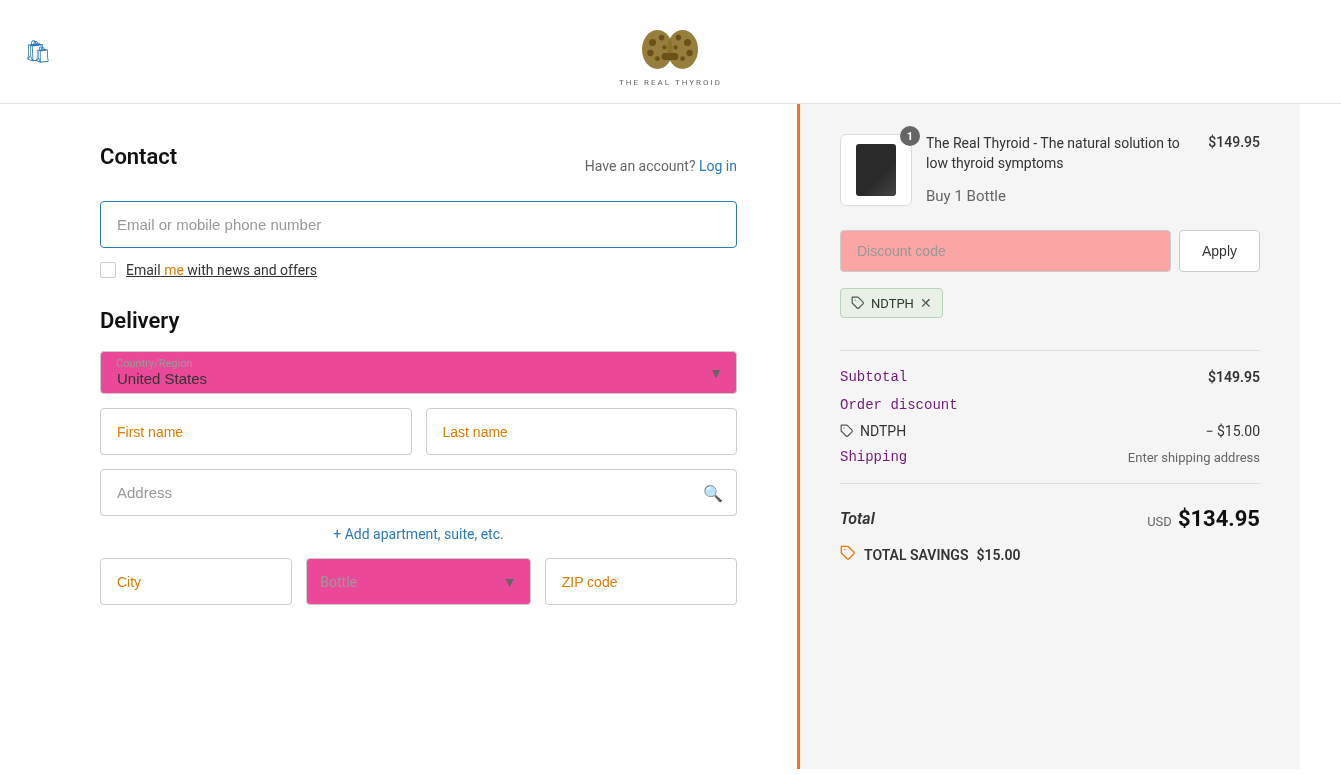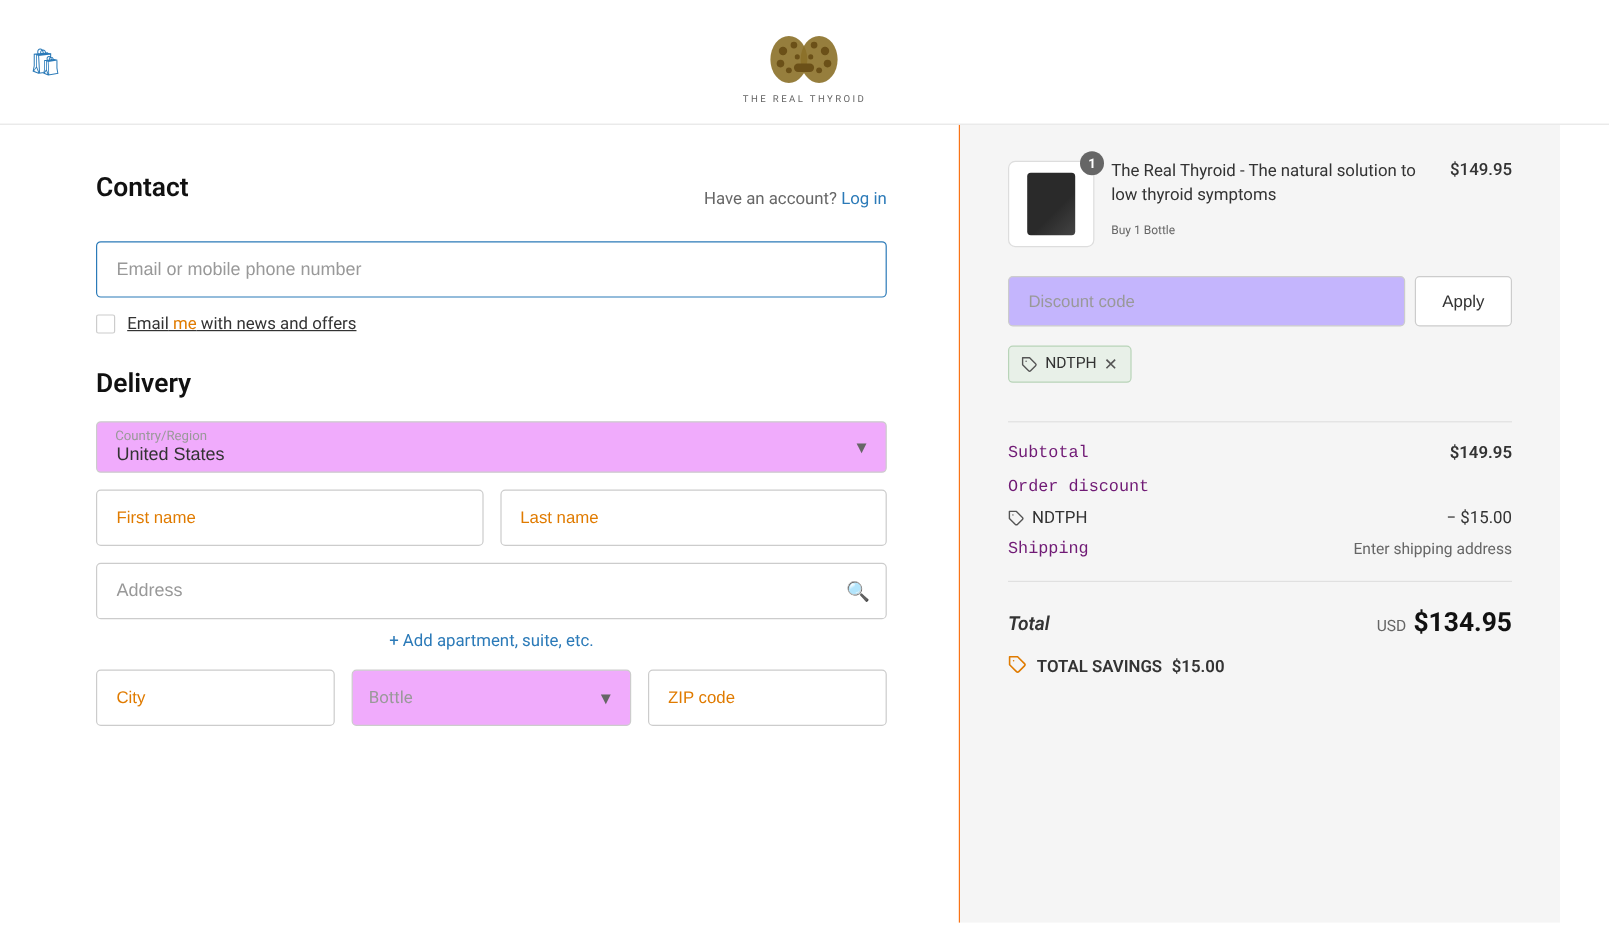--- a/index.html
+++ b/index.html
@@ -37,23 +37,23 @@
       text-transform: uppercase;
     }
 
     .main-layout {
       display: flex;
       min-height: calc(100vh - 110px);
     }
 
     .left-panel {
       flex: 1;
-      padding: 40px 60px 40px 80px;
+      padding: 40px 60px 40px 100px;
       max-width: 800px;
-      border-right: 1px solid #f97316;
+      border-right: 3px solid #f97316;
     }
 
     .right-panel {
       width: 500px;
       background: #f5f5f5;
       padding: 30px 40px;
     }
 
     
     .section-title {
@@ -127,21 +127,21 @@
       position: relative;
       margin-bottom: 14px;
     }
     .select-field {
       width: 100%;
       padding: 12px 16px 6px 16px;
       border: 1.5px solid #ccc;
       border-radius: 4px;
       font-size: 15px;
       color: #333;
-      background: #f0abfc;
+      background: #ec4899;
       appearance: none;
       cursor: pointer;
       outline: none;
       padding-top: 18px;
     }
     .select-label {
       position: absolute;
       top: 6px;
       left: 16px;
       font-size: 11px;
@@ -264,21 +264,21 @@
       flex: 1;
     }
     .product-name {
       font-size: 14px;
       color: #333;
       font-weight: 400;
       line-height: 1.4;
       margin-bottom: 14px;
     }
     .product-sub {
-      font-size: 10px;
+      font-size: 15px;
       color: #666;
     }
     .product-price {
       font-size: 14px;
       color: #333;
       font-weight: 500;
       flex-shrink: 0;
     }
 
     .discount-row {
@@ -287,21 +287,21 @@
       margin-bottom: 16px;
     }
     .discount-input {
       flex: 1;
       padding: 12px 16px;
       border: 1.5px solid #ccc;
       border-radius: 4px;
       font-size: 14px;
       color: #333;
       outline: none;
-      background: #c4b5fd;
+      background: #fca5a5;
     }
     .discount-input::placeholder { color: #999; }
     .apply-btn {
       padding: 12px 22px;
       background: #fff;
       border: 1.5px solid #ccc;
       border-radius: 4px;
       font-size: 14px;
       color: #333;
       cursor: pointer;

